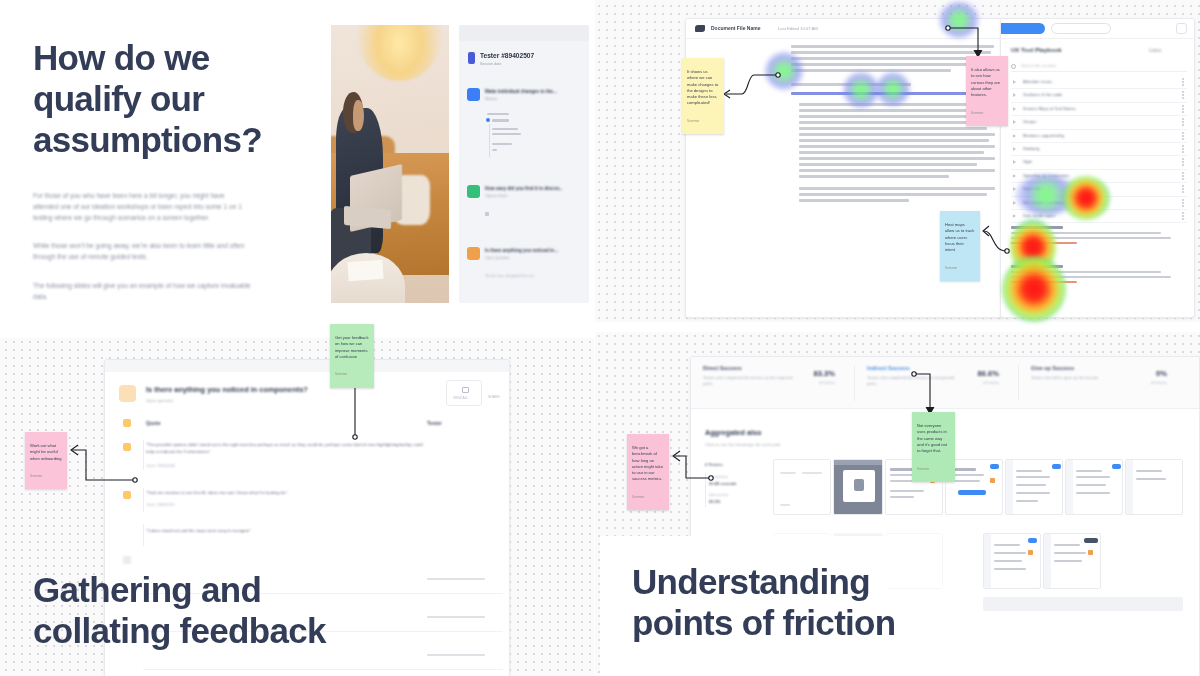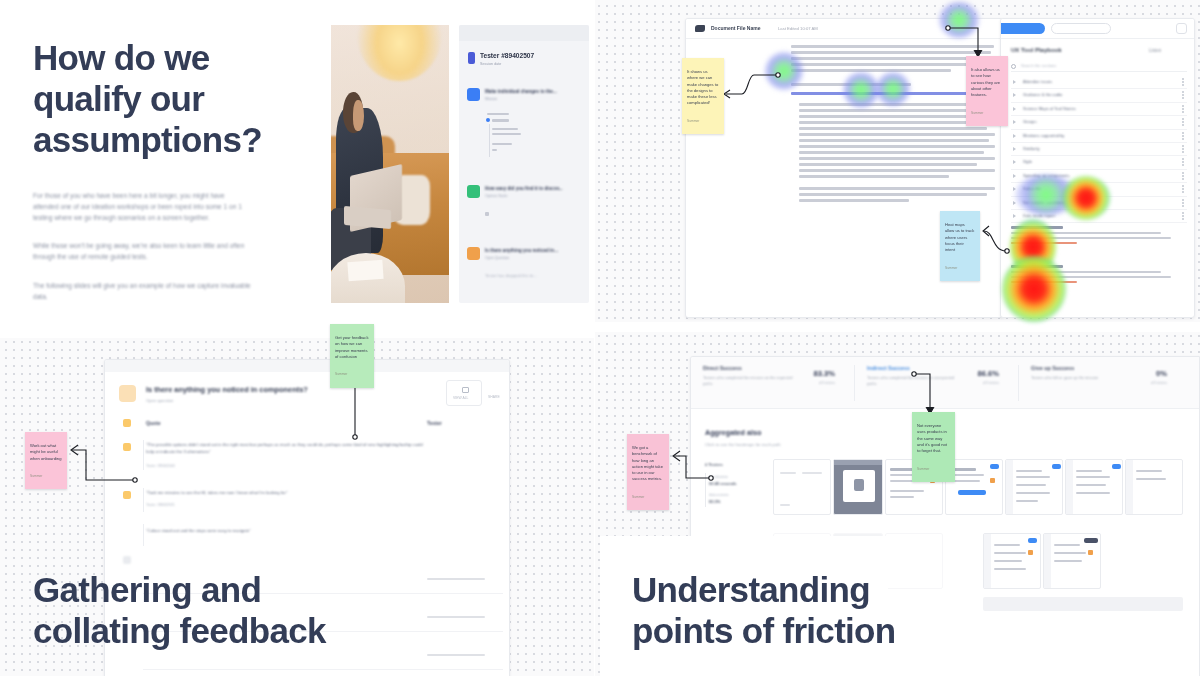--- a/index.html
+++ b/index.html
@@ -648,17 +648,17 @@
       <path d="M18,39 L22,46 L26,39" fill="#1b1d23" stroke="#1b1d23" stroke-width="1"></path>
       <circle cx="6" cy="6" r="2.2" fill="#fff" stroke="#1b1d23" stroke-width="1.1"></circle>
     </svg>
 
     <svg class="connector" style="left:66px;top:100px;" width="56" height="50" viewBox="0 0 56 50">
       <path d="M8,18 L20,18 L20,40 L44,40" fill="none" stroke="#1b1d23" stroke-width="1.1"></path>
       <path d="M14,13 L7,18 L14,23" fill="none" stroke="#1b1d23" stroke-width="1.1"></path>
       <circle cx="45" cy="40" r="2.2" fill="#fff" stroke="#1b1d23" stroke-width="1.1"></circle>
     </svg>
 
-    <div class="heading" id="heading-br" style="top:232px; left:32px;">Understanding
+    <div class="heading" id="heading-br" style="top:224px; left:32px;">Understanding
 points of friction</div>
   </div>
 
 </div>
 
 </body></html>

